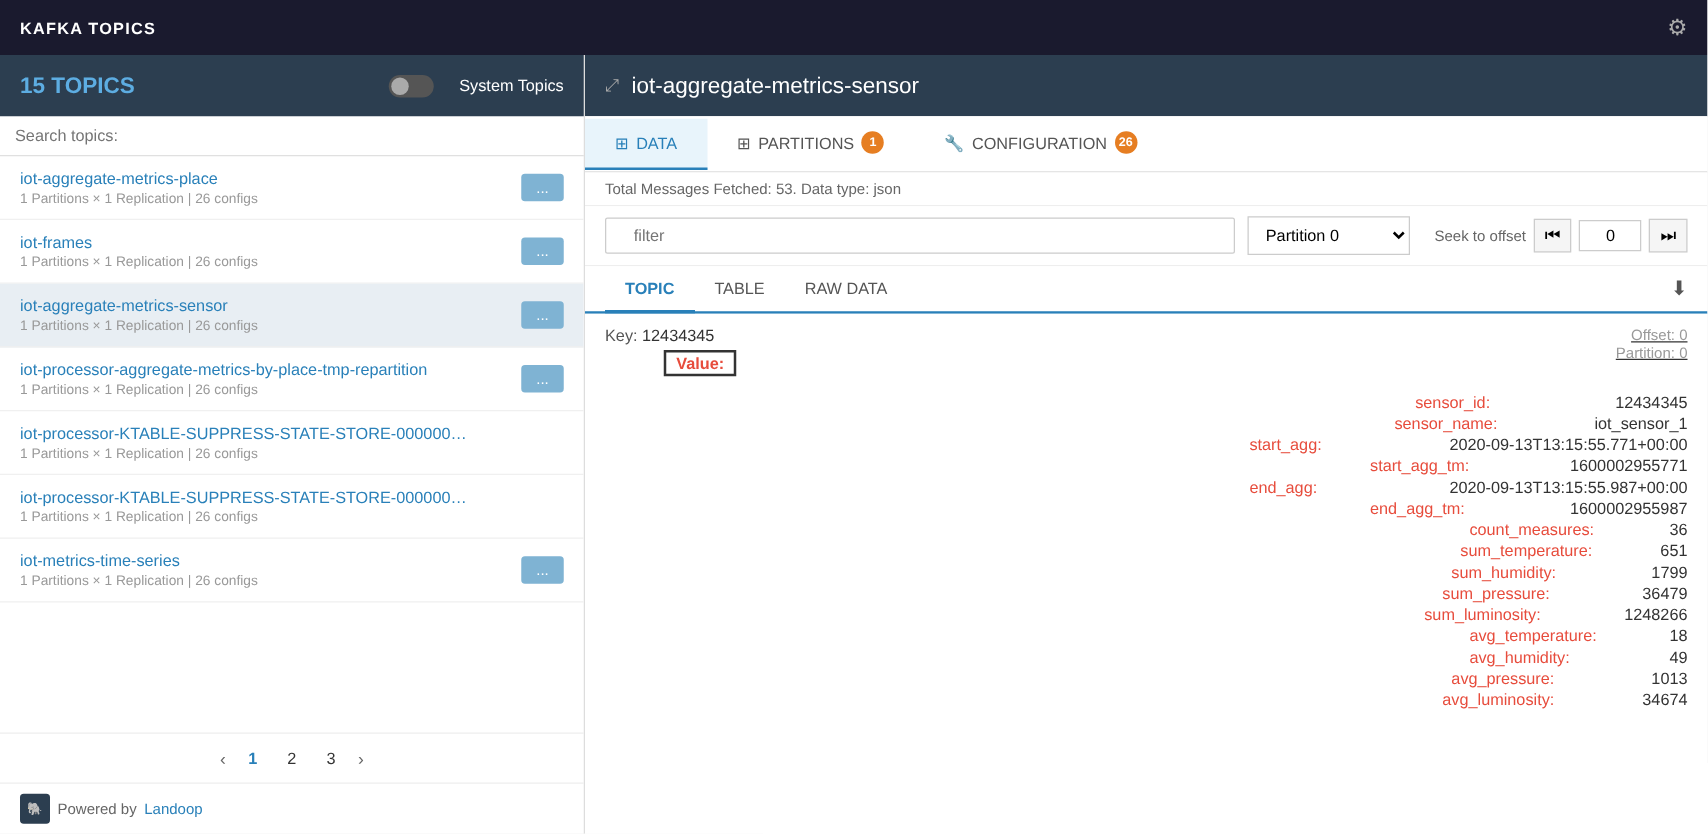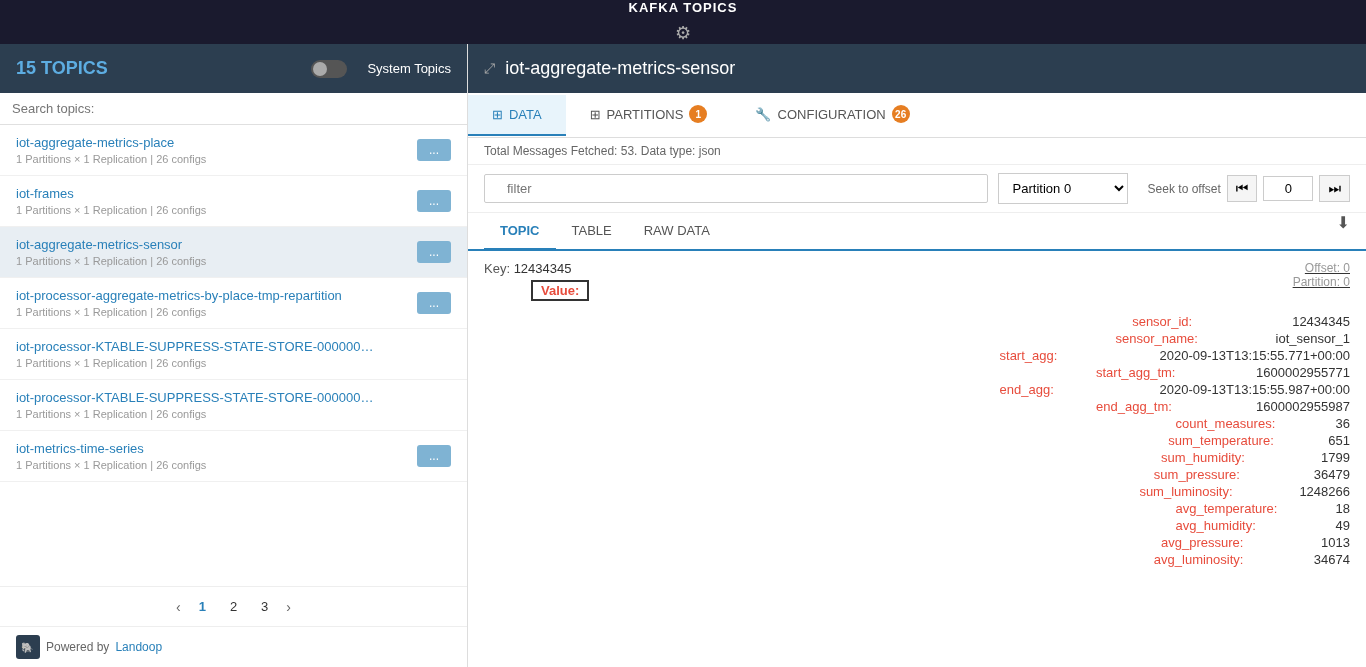--- a/index.html
+++ b/index.html
@@ -7,21 +7,20 @@
 
     
     .header {
       background: #1a1a2e;
       color: #fff;
       padding: 0 16px;
       height: 44px;
       display: flex;
       align-items: center;
       justify-content: space-between;
-      flex-direction: column;
     }
     .header-title {
       font-size: 13px;
       font-weight: bold;
       letter-spacing: 1px;
       color: #fff;
     }
     .header-gear {
       color: #aaa;
       font-size: 18px;
@@ -295,20 +294,21 @@
       border: 1px solid #ccc;
       padding: 4px 8px;
       width: 50px;
       font-size: 13px;
       text-align: center;
     }
 
     
     .sub-tabs {
       display: flex;
+      align-items: center;
       padding: 0 16px;
       border-bottom: 2px solid #2980b9;
       background: #fff;
     }
     .sub-tab {
       padding: 10px 16px;
       cursor: pointer;
       font-size: 13px;
       color: #555;
       border-bottom: 3px solid transparent;

